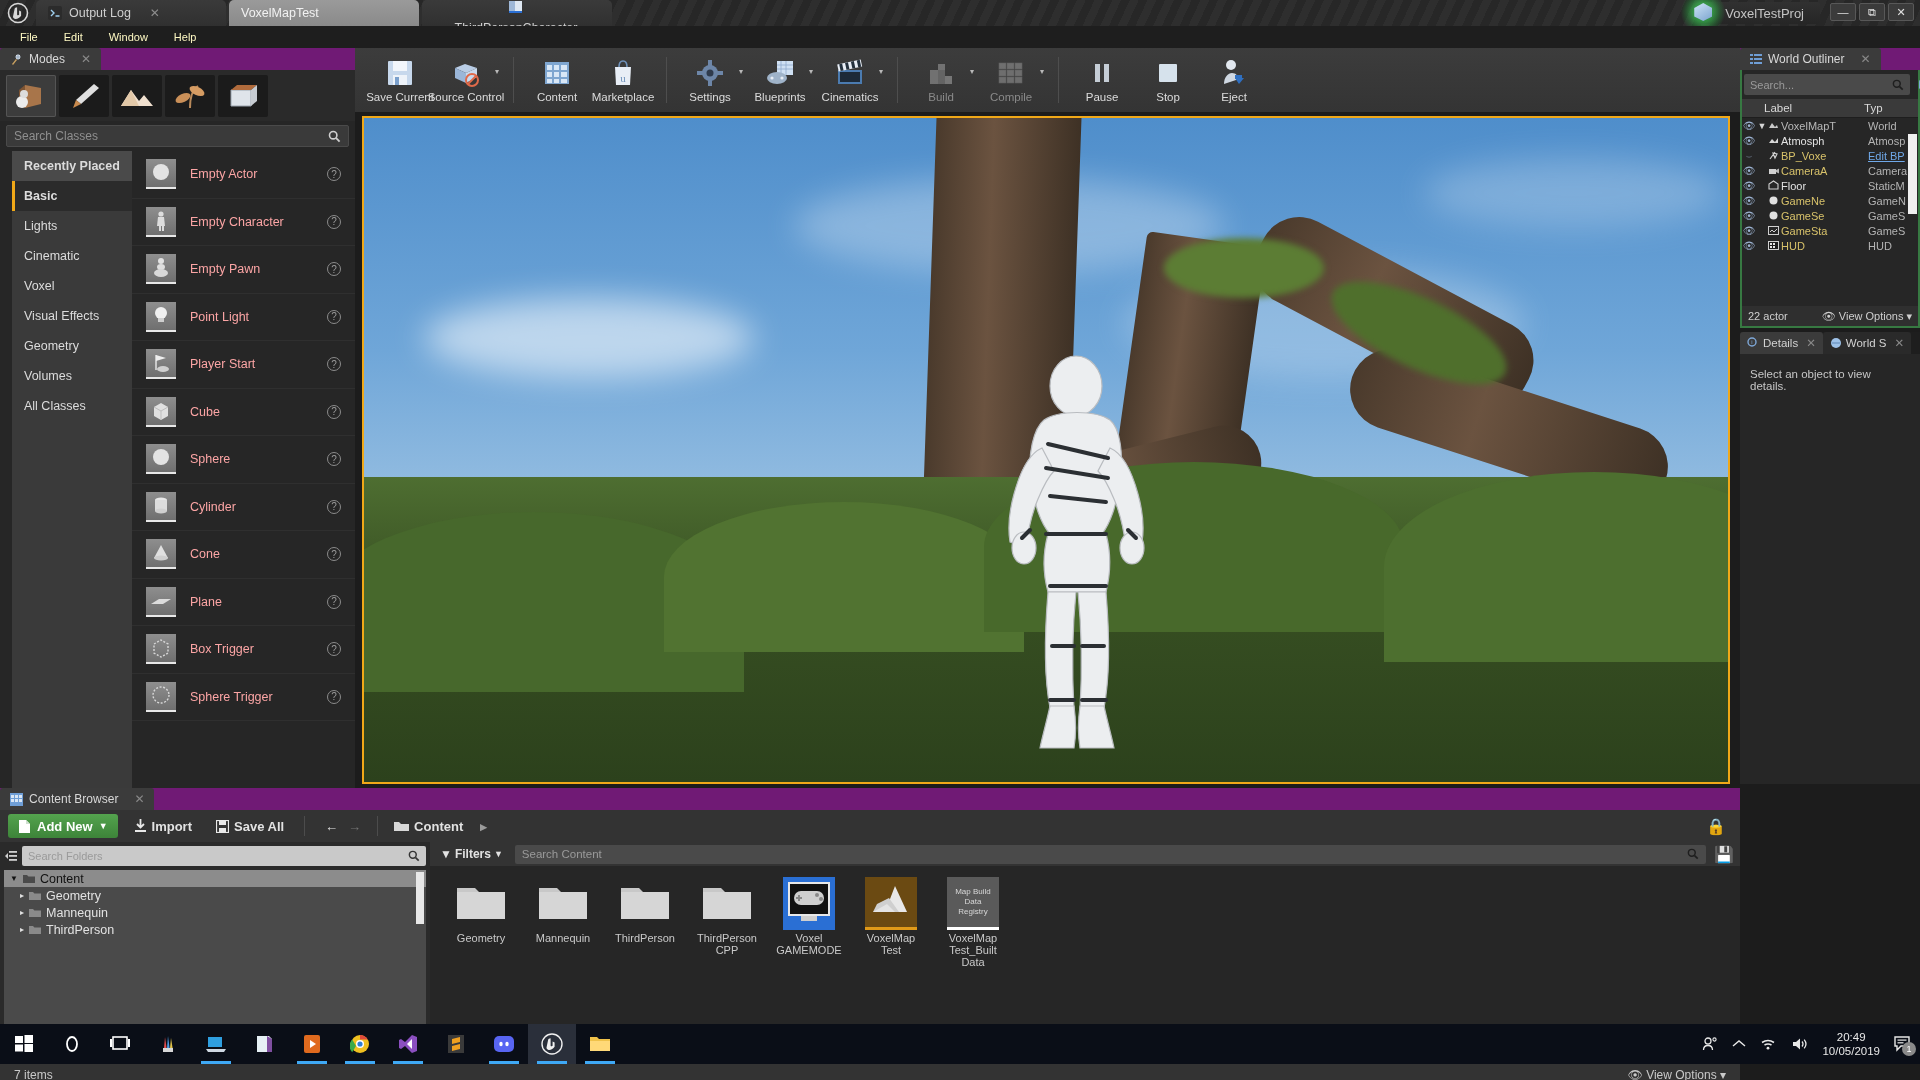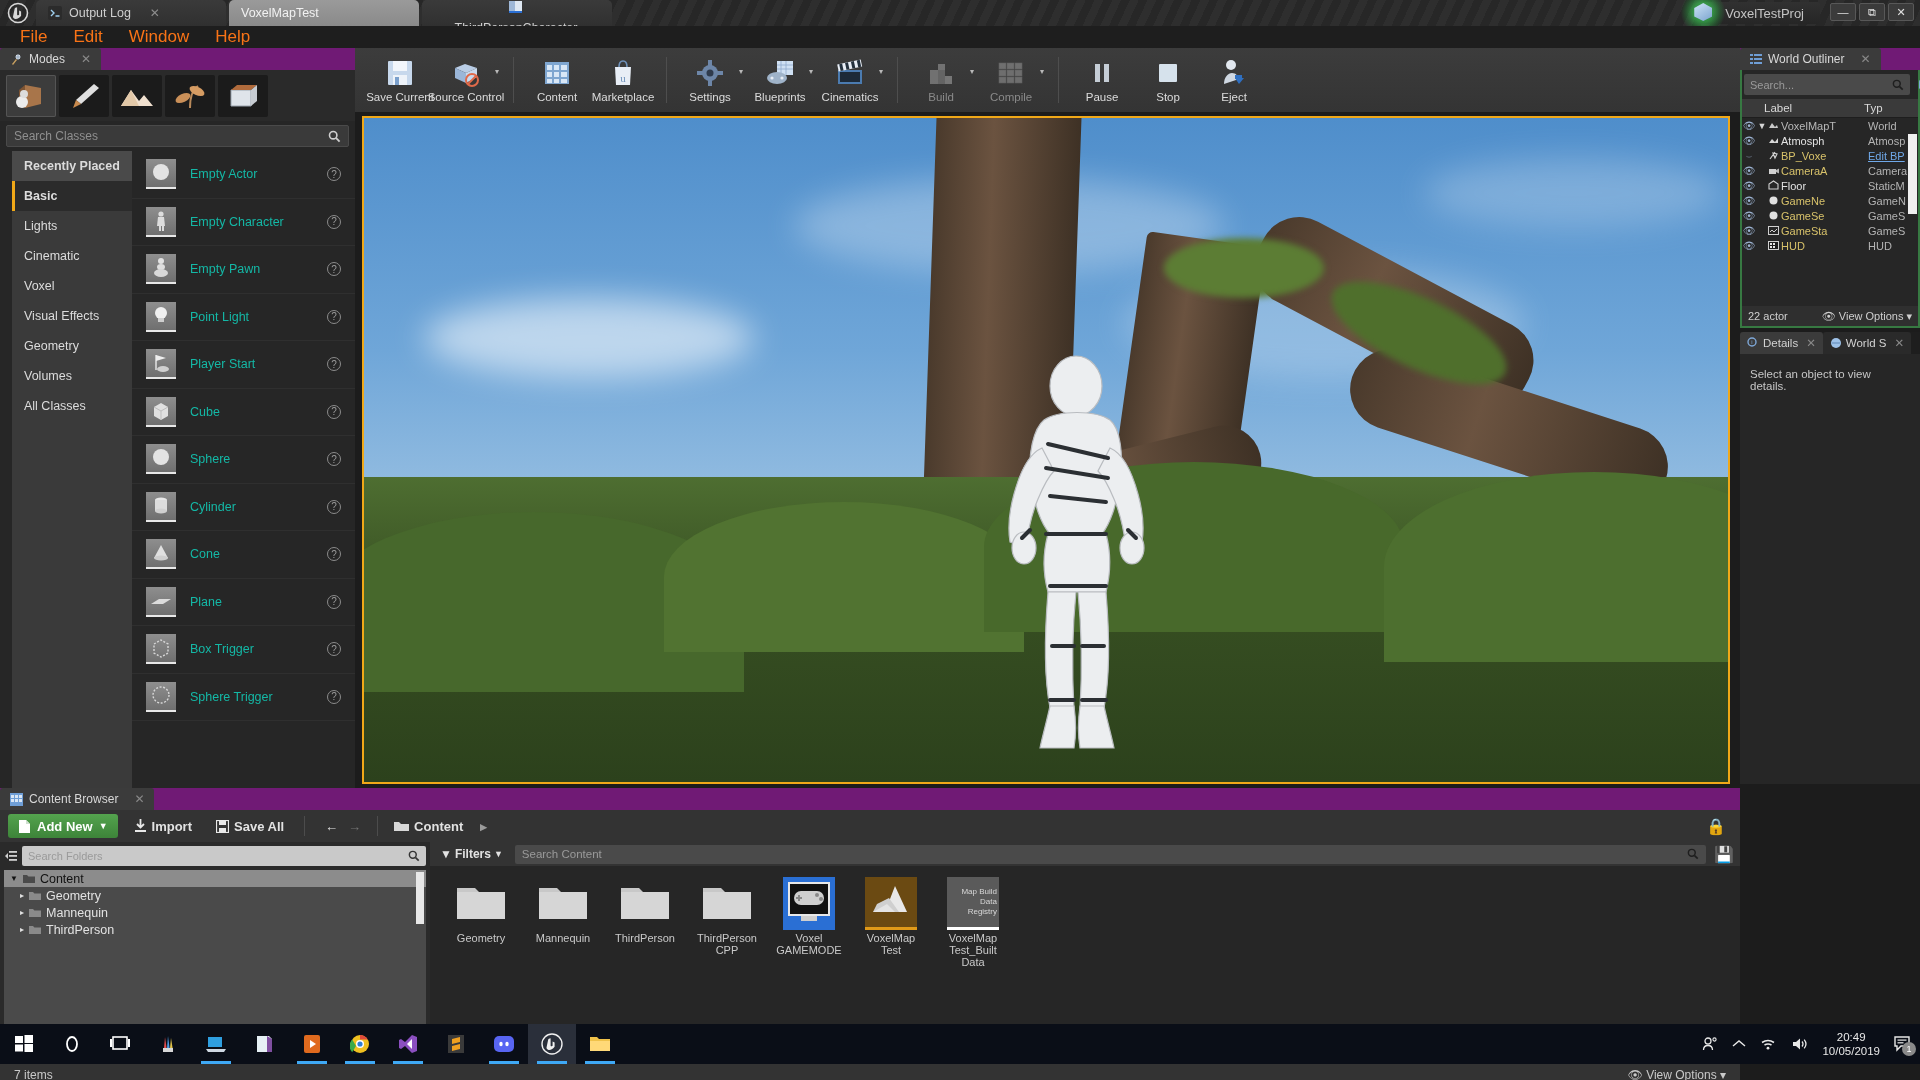--- a/index.html
+++ b/index.html
@@ -27,21 +27,21 @@
   .glow::after { content:""; position:absolute; left:13px; top:13px; width:18px;height:18px;
     background:linear-gradient(145deg,#cfe4f7,#7ba4cf); clip-path:polygon(50% 0,100% 28%,100% 75%,50% 100%,0 75%,0 28%); }
   .wbtns { display:flex; gap:3px; margin:0 6px 2px 10px; }
   .wbtn { width:26px;height:18px;background:#3b3b3b;border:1px solid #585858;border-radius:2px;
     display:flex;align-items:center;justify-content:center;font-size:11px;color:#e0e0e0; }
   .wbtn.cls { background:#3b3b3b; }
 
   
   .menubar { position:absolute; top:26px; left:0; width:1920px; height:22px;
     background:#1e1e1e; display:flex; align-items:center; padding-left:8px; gap:2px; }
-  .menubar .mi { font-size:17px; color:#f97316; padding:3px 12px; }
+  .menubar .mi { font-size:11px; color:#fef9c3; padding:3px 12px; }
 
   
   .toolbar { position:absolute; top:48px; left:355px; width:1385px; height:64px;
     background:linear-gradient(#3c3c3c,#343434); display:flex; align-items:center; padding-left:12px; }
   .tb-group { display:flex; align-items:center; height:58px; }
   .tb-sep { width:1px; height:46px; background:#4e4e4e; margin:0 10px; }
   .tbtn { width:66px; height:58px; display:flex; flex-direction:column; align-items:center;
     justify-content:center; gap:3px; }
   .tbtn .lbl { font-size:11.5px; color:#dcdcdc; white-space:nowrap; }
   .tbtn.dis .lbl { color:#8a8a8a; }
@@ -69,21 +69,21 @@
   .cat { height:30px; display:flex; align-items:center; padding-left:12px; font-size:12.5px;
     color:#dcdcdc; position:relative; }
   .cat.sel { background:#2b2b2b; font-weight:bold; }
   .cat.sel::before { content:""; position:absolute; left:0; top:0; bottom:0; width:3px; background:#f0a818; }
   .cat.hi { background:#4a4a4a; font-weight:bold; }
   .items { flex:1; background:#262626; overflow:hidden; }
   .item { height:47.5px; display:flex; align-items:center; gap:14px; padding:0 14px;
     border-bottom:1px solid #2f2f2f; }
   .item .thumb { width:30px; height:30px; background:linear-gradient(#8e8e8e,#6f6f6f);
     border-bottom:2px solid #e8e8e8; display:flex; align-items:center; justify-content:center; }
-  .item .nm { font-size:12.5px; color:#14b8a6; flex:1; }
+  .item .nm { font-size:12.5px; color:#fca5a5; flex:1; }
   .qmark { width:14px;height:14px;border:1px solid #8b8b8b;border-radius:50%;color:#9b9b9b;
     font-size:10px; display:flex; align-items:center; justify-content:center; }
 
   
   .viewport { position:absolute; top:116px; left:362px; width:1368px; height:668px;
     border:2px solid #f0a818; overflow:hidden; }
   .sky { position:absolute; inset:0;
     background:linear-gradient(#4f8ecb 0%,#6fa6d8 35%,#9cc2e3 62%,#c2d8ea 78%,#b9cfe0 100%); }
   .cloud { position:absolute; background:rgba(255,255,255,.55); border-radius:50%; filter:blur(16px); }
   .ground { position:absolute; left:0; right:0; bottom:0; height:46%;
@@ -1086,21 +1086,21 @@
                     </svg>
                   </div>
                   <div style="height:3px;background:#e09a19;width:52px;"></div>
                 </div>
               </div>
               <div class="nm2">VoxelMap<br>Test</div>
             </div>
             <div class="asset">
               <div class="th">
                 <div style="display:flex;flex-direction:column;align-items:center;">
-                  <div style="width:52px;height:50px;background:#5a5a5a;display:flex;align-items:center;justify-content:center;text-align:right;font-size:8px;color:#d8d8d8;line-height:10px;padding:2px;">Map Build Data Registry</div>
+                  <div style="width:52px;height:50px;background:#5a5a5a;display:flex;align-items:center;justify-content:center;text-align:center;font-size:8px;color:#d8d8d8;line-height:10px;padding:2px;">Map Build Data Registry</div>
                   <div style="height:3px;background:#ffffff;width:52px;"></div>
                 </div>
               </div>
               <div class="nm2">VoxelMap<br>Test_Built<br>Data</div>
             </div>
           </div>
       </div>
     </div>
     <div class="cb-status">
       <span>7 items</span>

